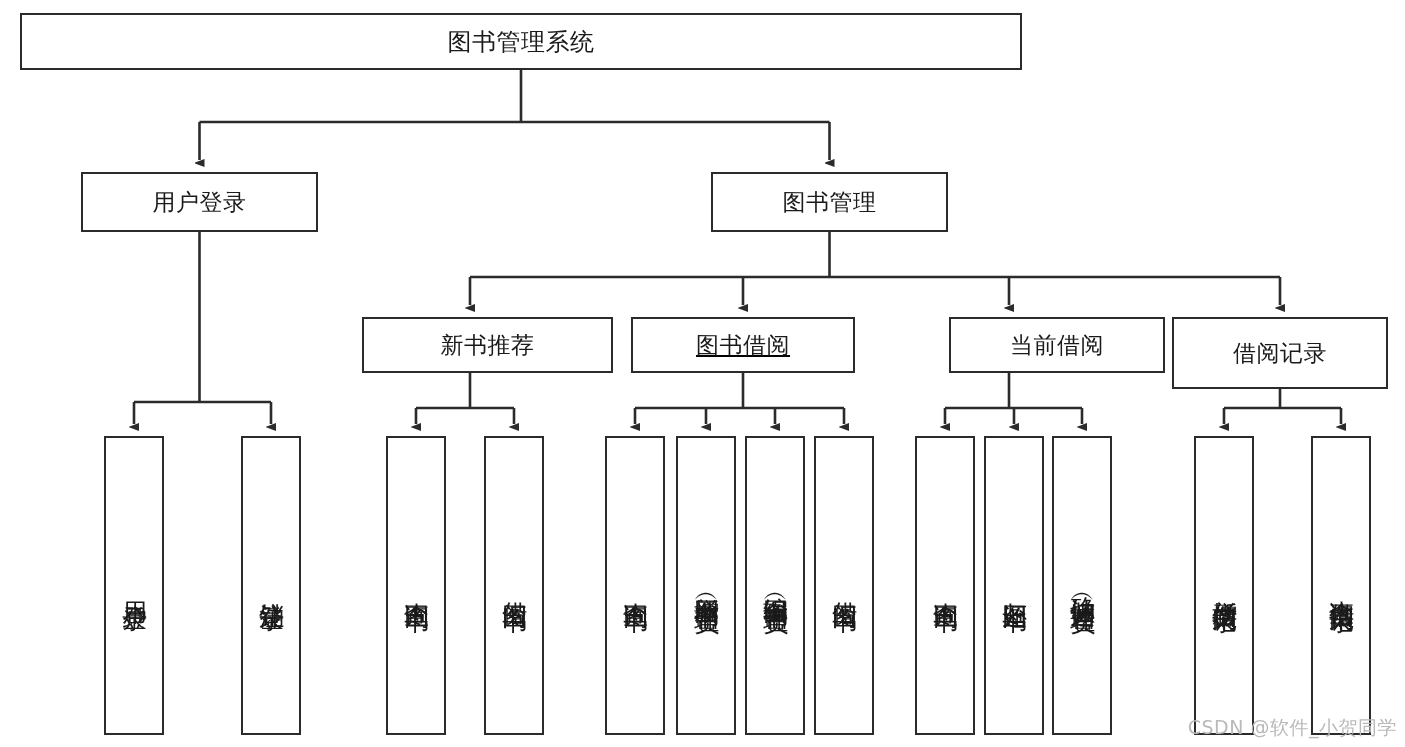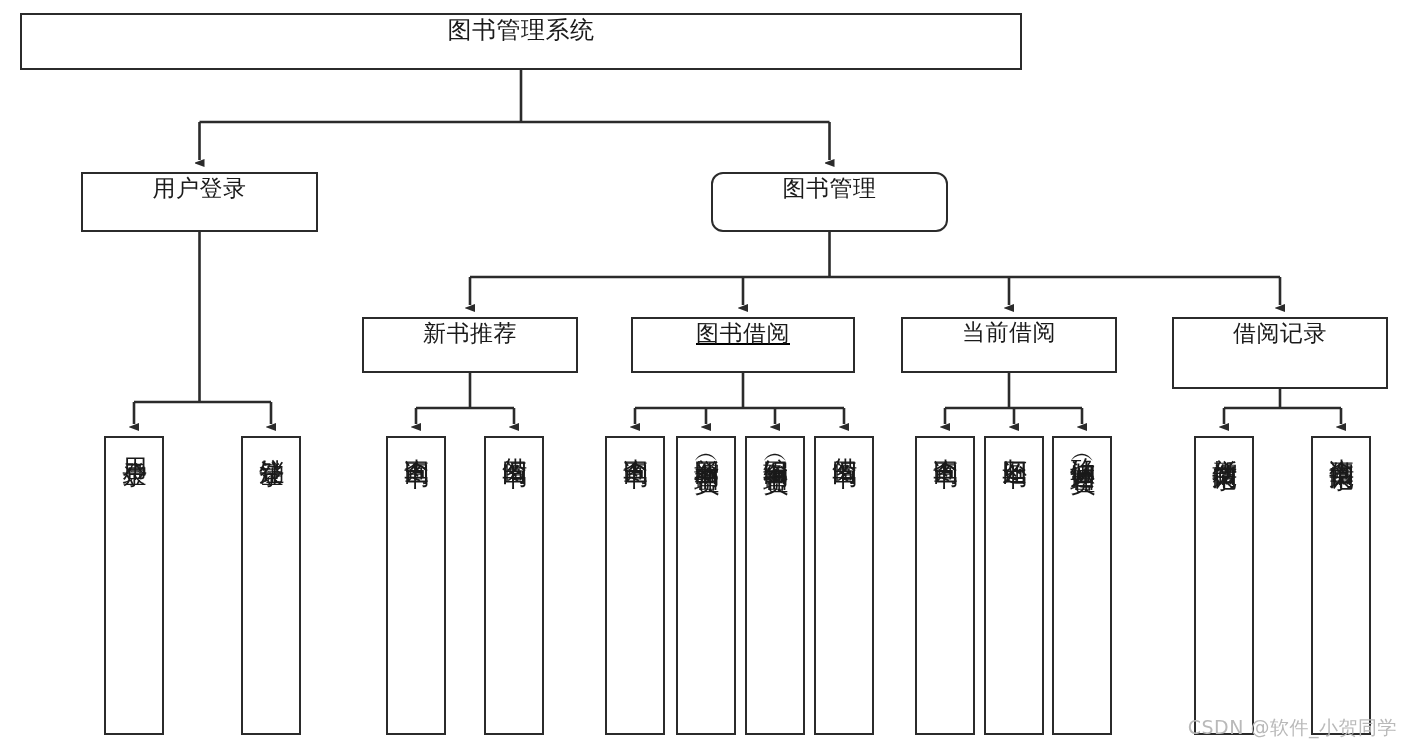--- a/index.html
+++ b/index.html
@@ -26,21 +26,21 @@
     width: 1405px;
     height: 747px;
     pointer-events: none;
   }
   .node {
     position: absolute;
     box-sizing: border-box;
     border: 2px solid #2b2b2b;
     background: #ffffff;
     display: flex;
-    align-items: flex-start;
+    align-items: center;
     justify-content: center;
     overflow: hidden;
   }
   .node .label {
     color: #1a1a1a;
     font-size: 23px;
     line-height: 1.25;
     letter-spacing: 0.5px;
     white-space: nowrap;
   }
@@ -111,30 +111,30 @@
       </g>
   </svg>
 
   <div id="node-layer">
       <div class="node root" style="left: 20px; top: 13px; width: 1002px; height: 57px;">
         <span class="label">图书管理系统</span>
       </div>
       <div class="node level2" style="left: 81px; top: 172px; width: 237px; height: 60px;">
         <span class="label">用户登录</span>
       </div>
-      <div class="node level2" style="left: 711px; top: 172px; width: 237px; height: 60px; border-radius: 12px;">
+      <div class="node level2" style="left: 711px; top: 172px; width: 237px; height: 60px;">
         <span class="label">图书管理</span>
       </div>
-      <div class="node level3" style="left: 362px; top: 317px; width: 216px; height: 56px;">
+      <div class="node level3" style="left: 362px; top: 317px; width: 251px; height: 56px;">
         <span class="label">新书推荐</span>
       </div>
       <div class="node level3" style="left: 631px; top: 317px; width: 224px; height: 56px; text-decoration: underline;">
         <span class="label">图书借阅</span>
       </div>
-      <div class="node level3" style="left: 901px; top: 317px; width: 216px; height: 56px; font-family: Liberation Serif, serif;">
+      <div class="node level3" style="left: 949px; top: 317px; width: 216px; height: 56px;">
         <span class="label">当前借阅</span>
       </div>
       <div class="node level3" style="left: 1172px; top: 317px; width: 216px; height: 72px;">
         <span class="label">借阅记录</span>
       </div>
       <div class="node vertical leaf" style="left: 104px; top: 436px; width: 60px; height: 299px;">
         <span class="label">用户登录</span>
       </div>
       <div class="node vertical leaf" style="left: 241px; top: 436px; width: 60px; height: 299px;">
         <span class="label">注销登录</span>

